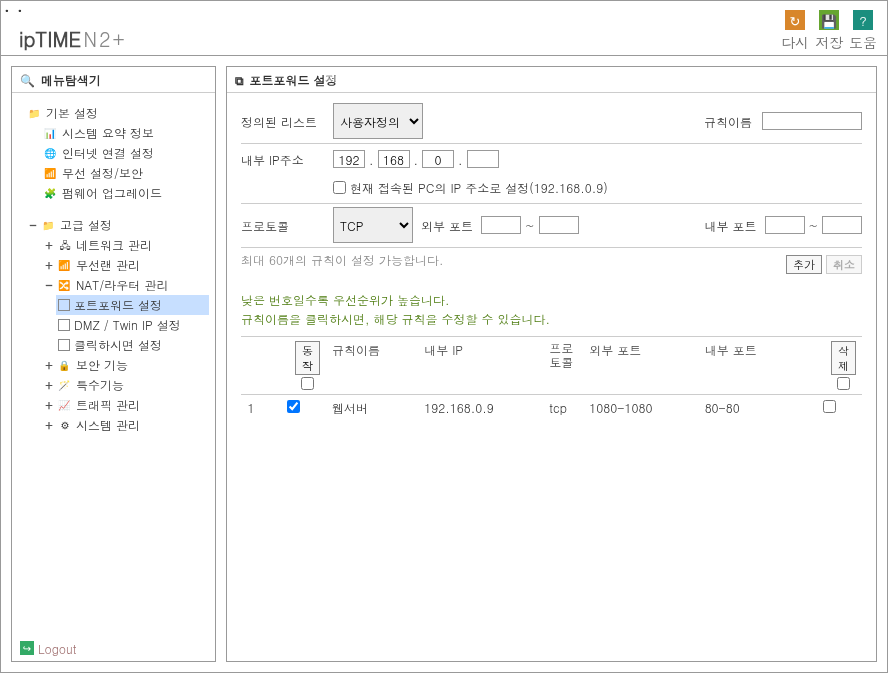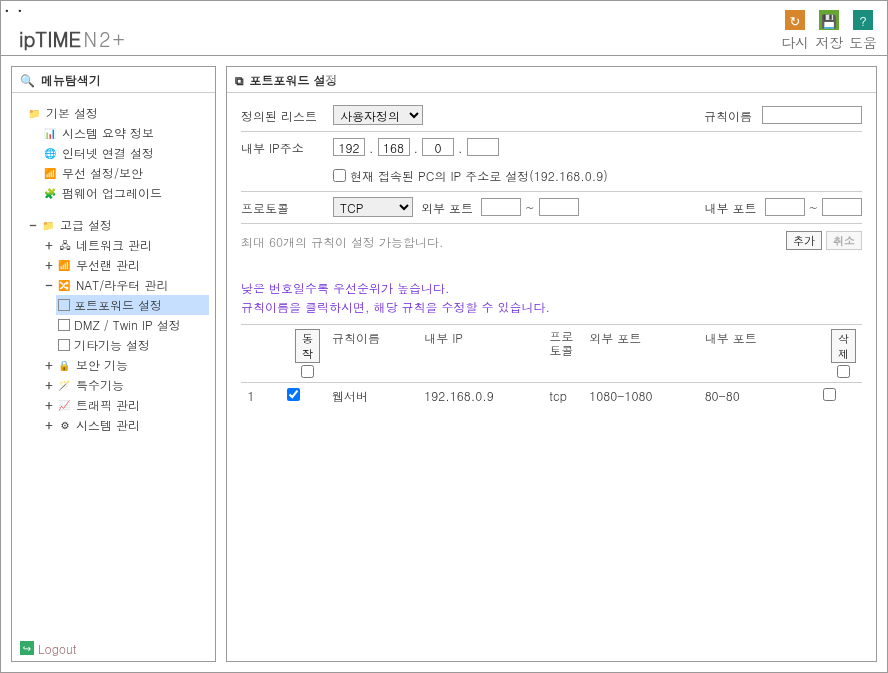--- a/index.html
+++ b/index.html
@@ -34,33 +34,33 @@
     .main { flex: 1; border: 1px solid #999; background: #fff; display: flex; flex-direction: column; }
     .main-header { height: 26px; border-bottom: 1px solid #ccc; display: flex; align-items: center; padding: 0 8px; font-weight: 700; gap: 6px; }
     .content { padding: 10px 14px; }
 
     .form-row { display: flex; align-items: center; min-height: 24px; margin-bottom: 4px; }
     .form-label { width: 92px; font-size: 12px; }
     .form-body { flex: 1; display: flex; align-items: center; gap: 4px; flex-wrap: wrap; }
     .sep { height: 1px; background: #ccc; margin: 3px 0; }
 
     select.form-control, input.form-control { border: 1px solid #999; font-size: 12px; height: 18px; padding: 0 2px; font-family: inherit; }
-    select.form-control { height: 20px; }
+    select.form-control { height: 36px; }
     .ip-oct { width: 32px; text-align: center; }
     .port-in { width: 40px; text-align: center; }
     .rule-name-in { width: 100px; }
 
     .secondary-label { width: 60px; text-align: center; font-size: 12px; }
 
     .btn { border: 1px solid #888; background: #f7f7f7; font-size: 11px; padding: 1px 6px; cursor: pointer; font-family: inherit; }
     .btn.disabled { color: #aaa; border-color: #ccc; font-weight: bold; }
     .action-btns { display: flex; gap: 4px; justify-content: flex-end; margin-top: 4px; }
     .hint { color: #888; font-size: 12px; }
 
-    .table-hints { color: #6d28d9; margin-top: 28px; line-height: 1.6; }
+    .table-hints { color: #4d7c0f; margin-top: 16px; line-height: 1.6; }
 
     table.rules { width: 100%; border-collapse: collapse; margin-top: 8px; font-size: 12px; }
     table.rules th, table.rules td { text-align: left; padding: 4px 6px; }
     table.rules thead th { border-top: 1px solid #ccc; border-bottom: 1px solid #ccc; font-weight: 400; color: #444; vertical-align: top; }
     table.rules .col-num { width: 20px; text-align: center; }
     table.rules .col-chk { width: 40px; text-align: center; }
     table.rules .col-delete { width: 50px; text-align: center; }
     table.rules label.over-chk { display: flex; flex-direction: column; gap: 2px; align-items: center; padding-left: 28px; }
     .i-green { background: #66a52f; }
     .i-orange { background: #d8862b; }
@@ -170,21 +170,21 @@
             </li>
           <li class="lvl3">
               <span class="row">
                 <span class="smallicon"></span>
                 <span class="label">DMZ / Twin IP 설정</span>
               </span>
             </li>
           <li class="lvl3">
               <span class="row">
                 <span class="smallicon"></span>
-                <span class="label">기타기능 설정</span>
+                <span class="label">클릭하시면 설정</span>
               </span>
             </li>
           <li class="lvl2">
               <span class="row">
                 <span class="toggle">+</span>
                 <span class="icon">🔒</span>
                 <span class="label">보안 기능</span>
               </span>
             </li>
           <li class="lvl2">
@@ -258,21 +258,21 @@
             <div class="secondary-label">외부 포트</div>
             <input class="form-control port-in" style=""> ~
             <input class="form-control port-in" style="">
             <div style="flex:1"></div>
             <div class="secondary-label">내부 포트</div>
             <input class="form-control port-in" style=""> ~
             <input class="form-control port-in" style="">
           </div>
         </div>
         <div class="sep"></div>
-        <div style="display:flex; align-items:flex-end;">
+        <div style="display:flex; align-items:flex-start;">
           <span class="hint">최대 60개의 규칙이 설정 가능합니다.</span>
           <div style="flex:1"></div>
           <div class="action-btns">
             <button class="btn">추가</button>
             <button class="btn disabled">취소</button>
           </div>
         </div>
 
         <div class="table-hints">
           <div>낮은 번호일수록 우선순위가 높습니다.</div>

